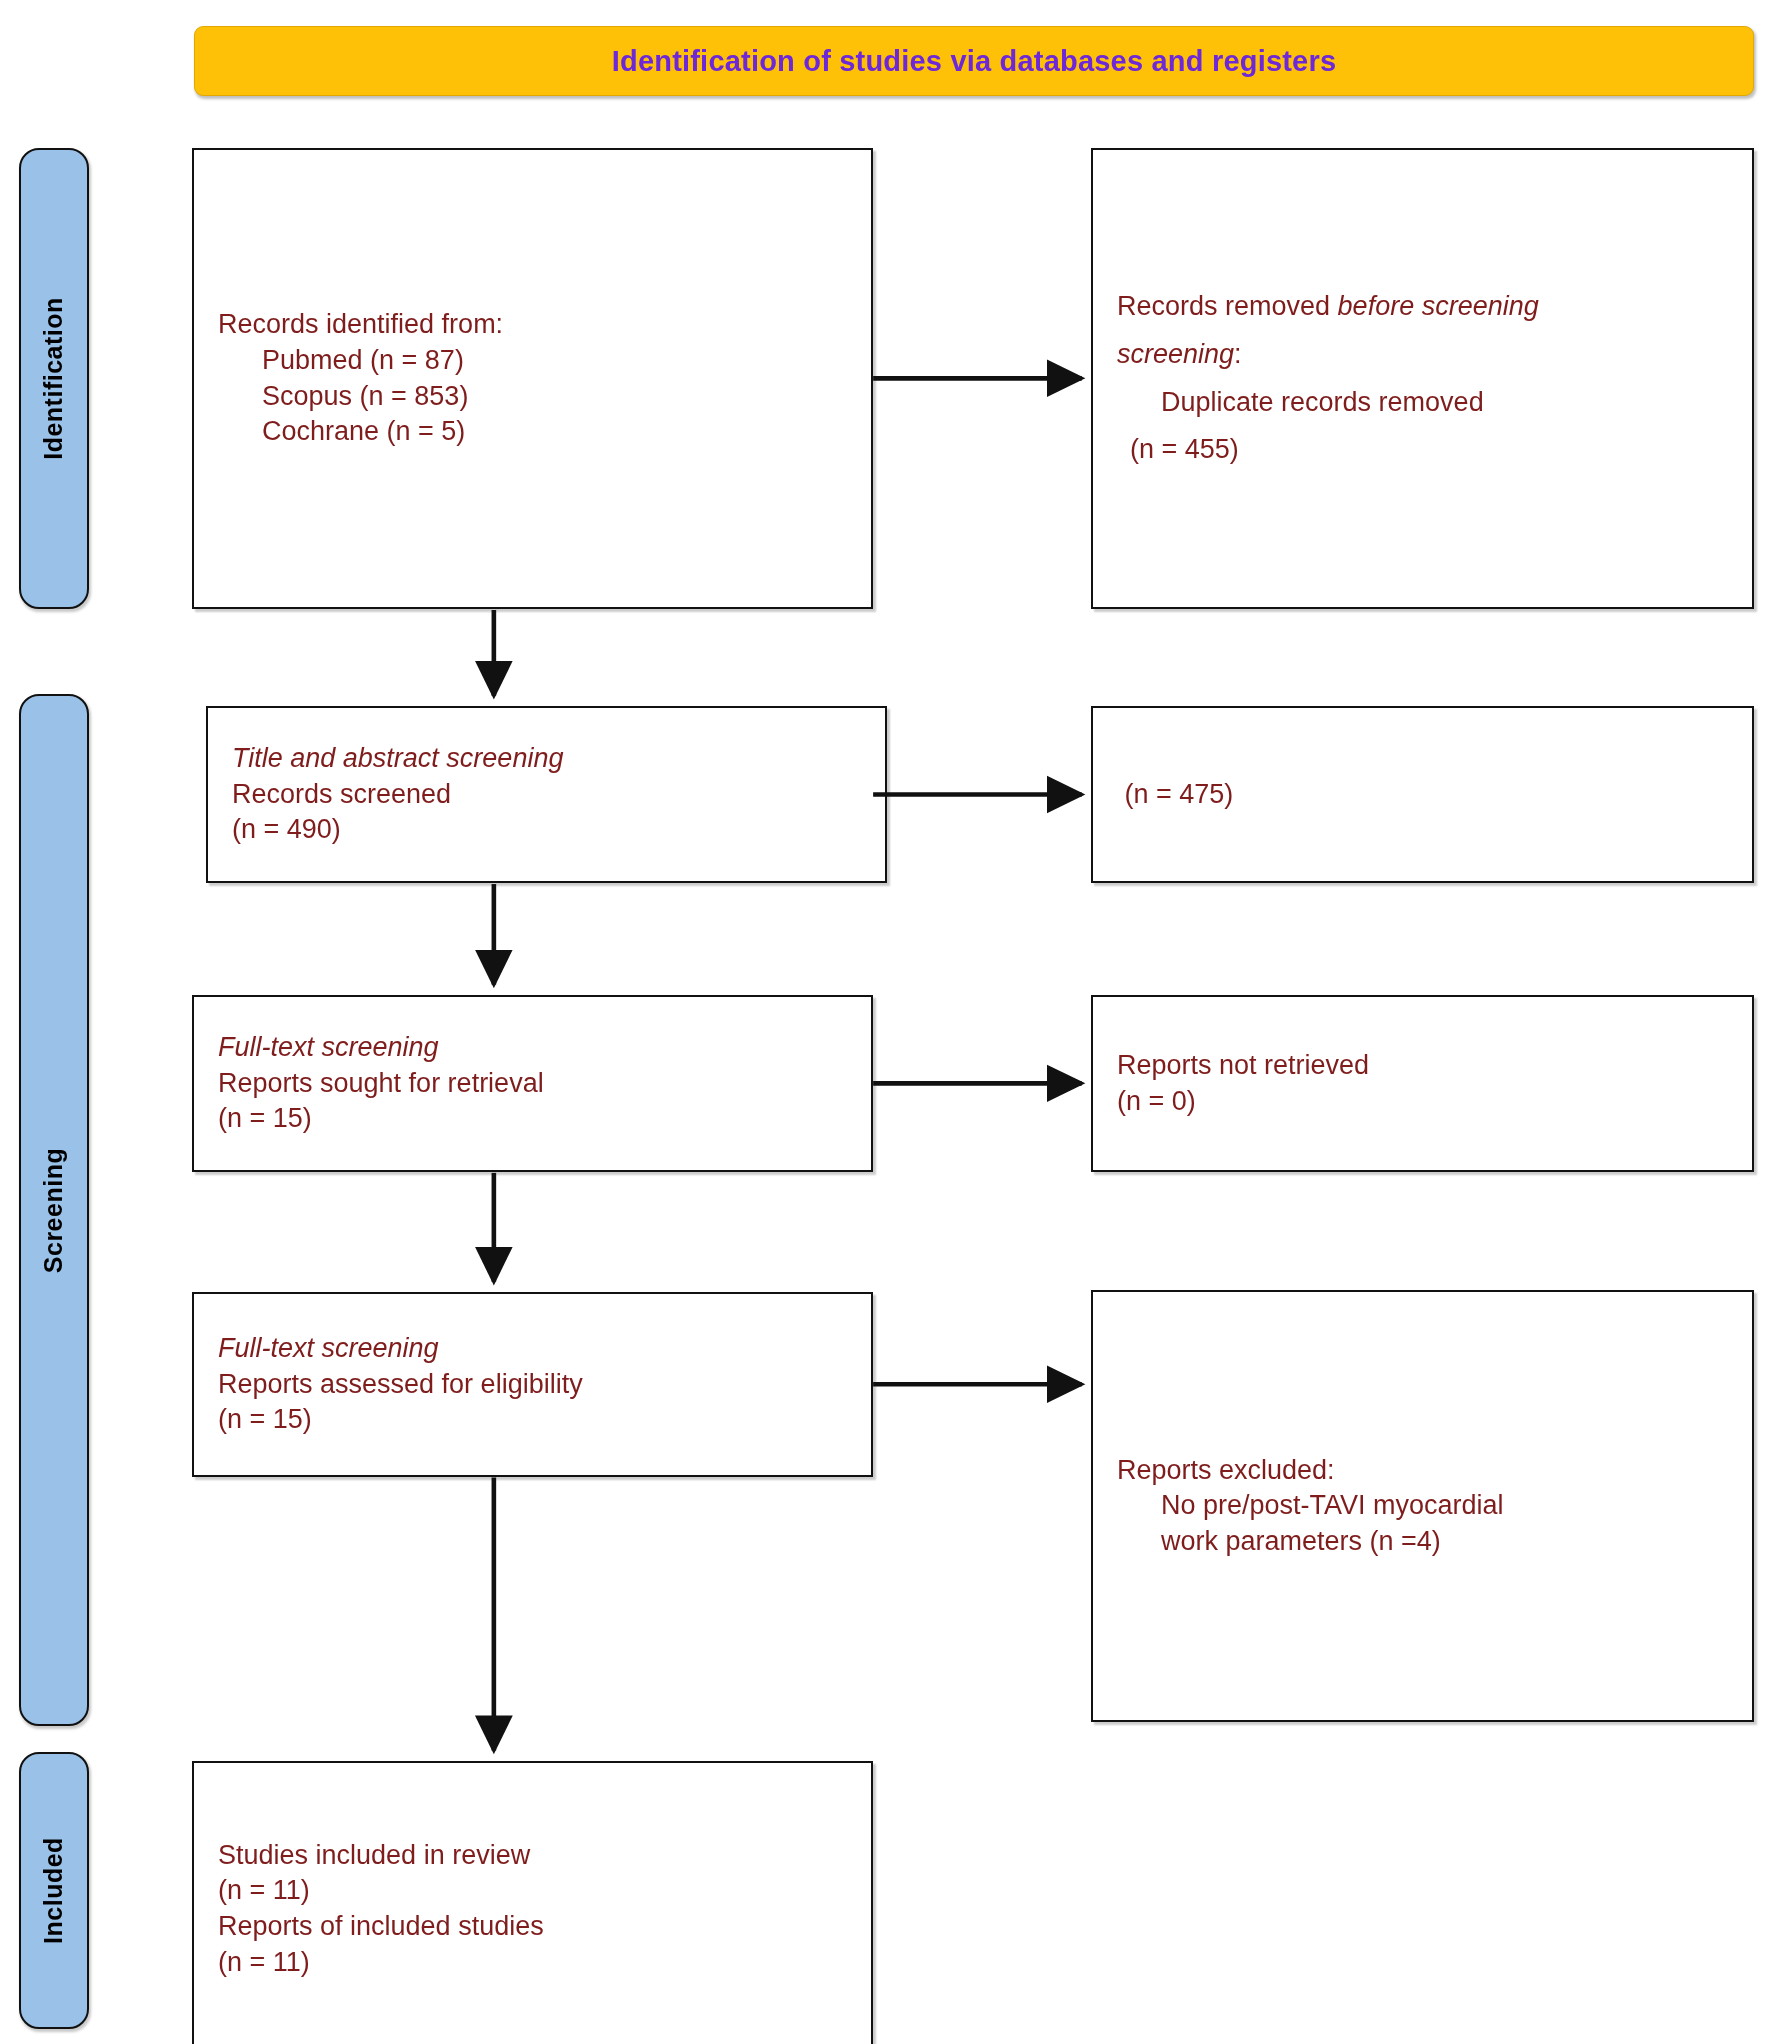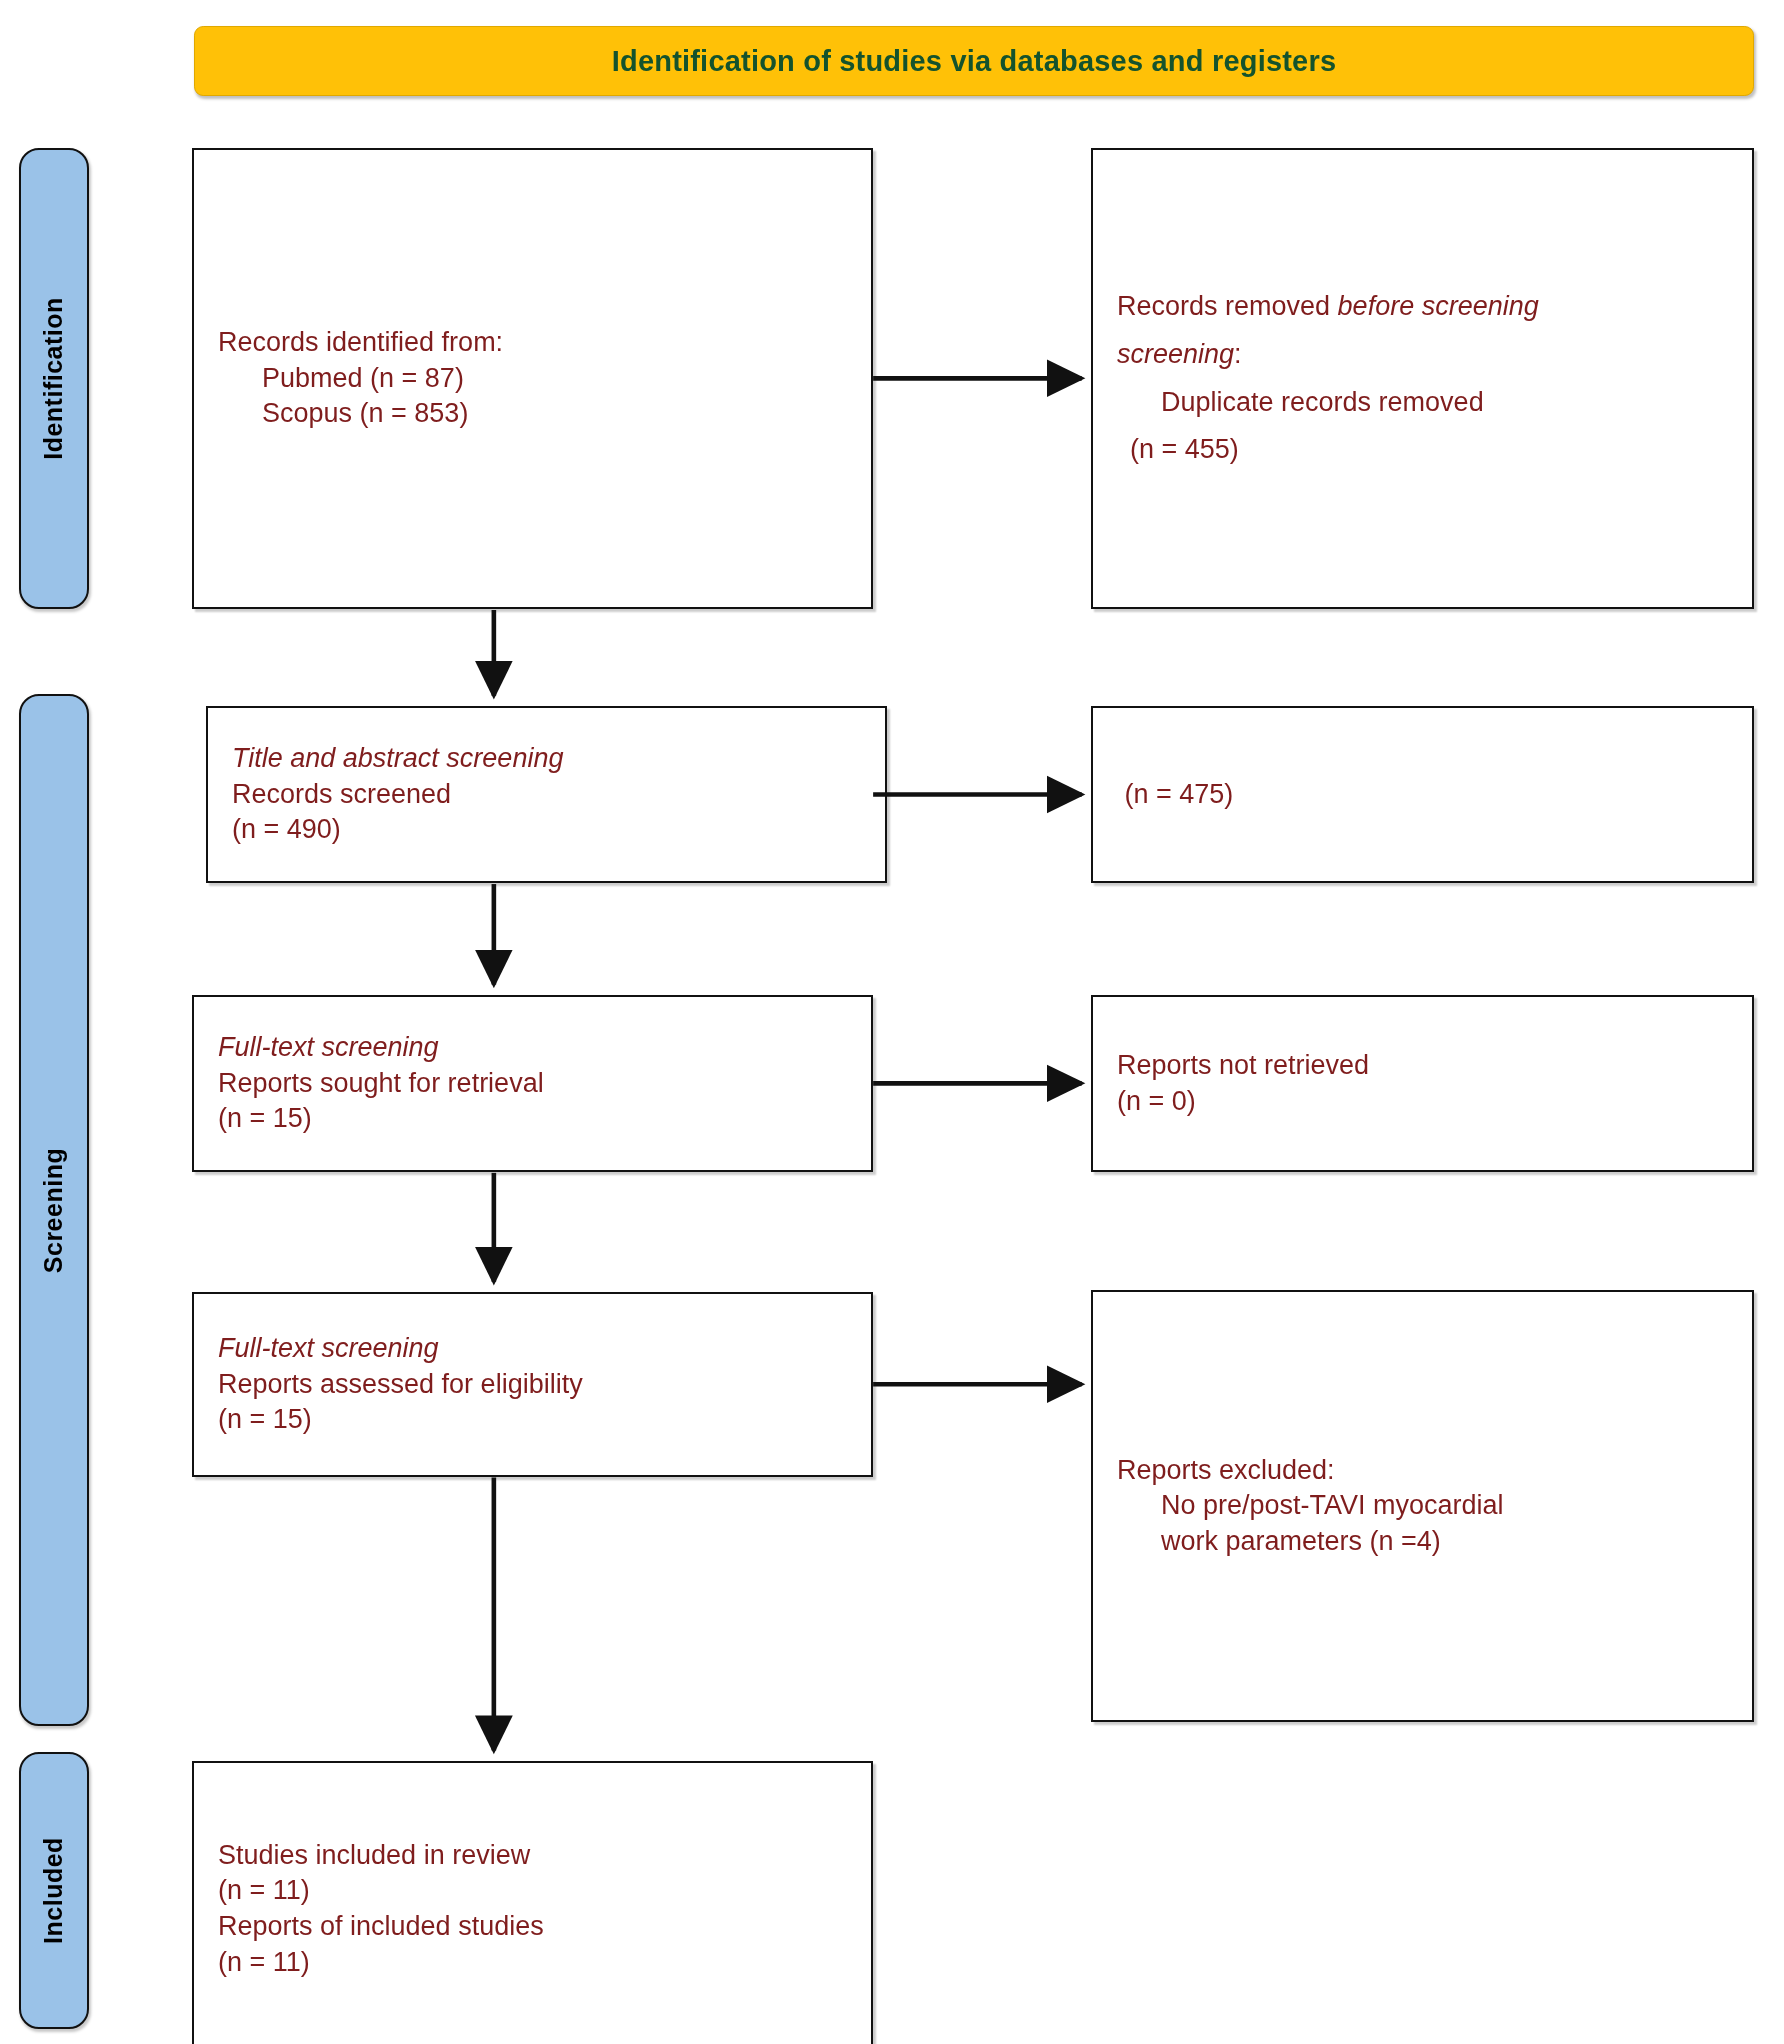--- a/index.html
+++ b/index.html
@@ -31,21 +31,21 @@
     border-radius: 9.2px;
     box-sizing: border-box;
     display: flex;
     align-items: center;
     justify-content: center;
     box-shadow: 1.8px 2.8px 2.8px rgba(0,0,0,0.25);
   }
   .header-banner .title {
     font-size: 29px;
     font-weight: bold;
-    color: #14532d;
+    color: #6d28d9;
     letter-spacing: 0.2px;
     white-space: nowrap;
   }
 
   
   .stage-band {
     position: absolute;
     background: #9AC2E8;
     border: 2.8px solid #111111;
     border-radius: 20px;
@@ -127,20 +127,21 @@
     <span class="band-label">Screening</span>
   </div>
   <div class="stage-band" id="band-included">
     <span class="band-label">Included</span>
   </div>
 
   <div class="flow-box" id="box-identified">
     <div class="line">Records identified from:</div>
     <div class="line indent">Pubmed (n = 87)</div>
     <div class="line indent">Scopus (n = 853)</div>
+    <div class="line indent">Cochrane (n = 5)</div>
   </div>
 
   <div class="flow-box" id="box-removed">
     <div class="line"><span>Records removed </span><span class="italic" style="font-style:italic">before screening</span></div>
     <div class="line"><span class="italic" style="font-style:italic">screening</span><span>:</span></div>
     <div class="line indent">Duplicate records removed</div>
     <div class="line indent-small">(n = 455)</div>
   </div>
 
   <div class="flow-box" id="box-screened">

